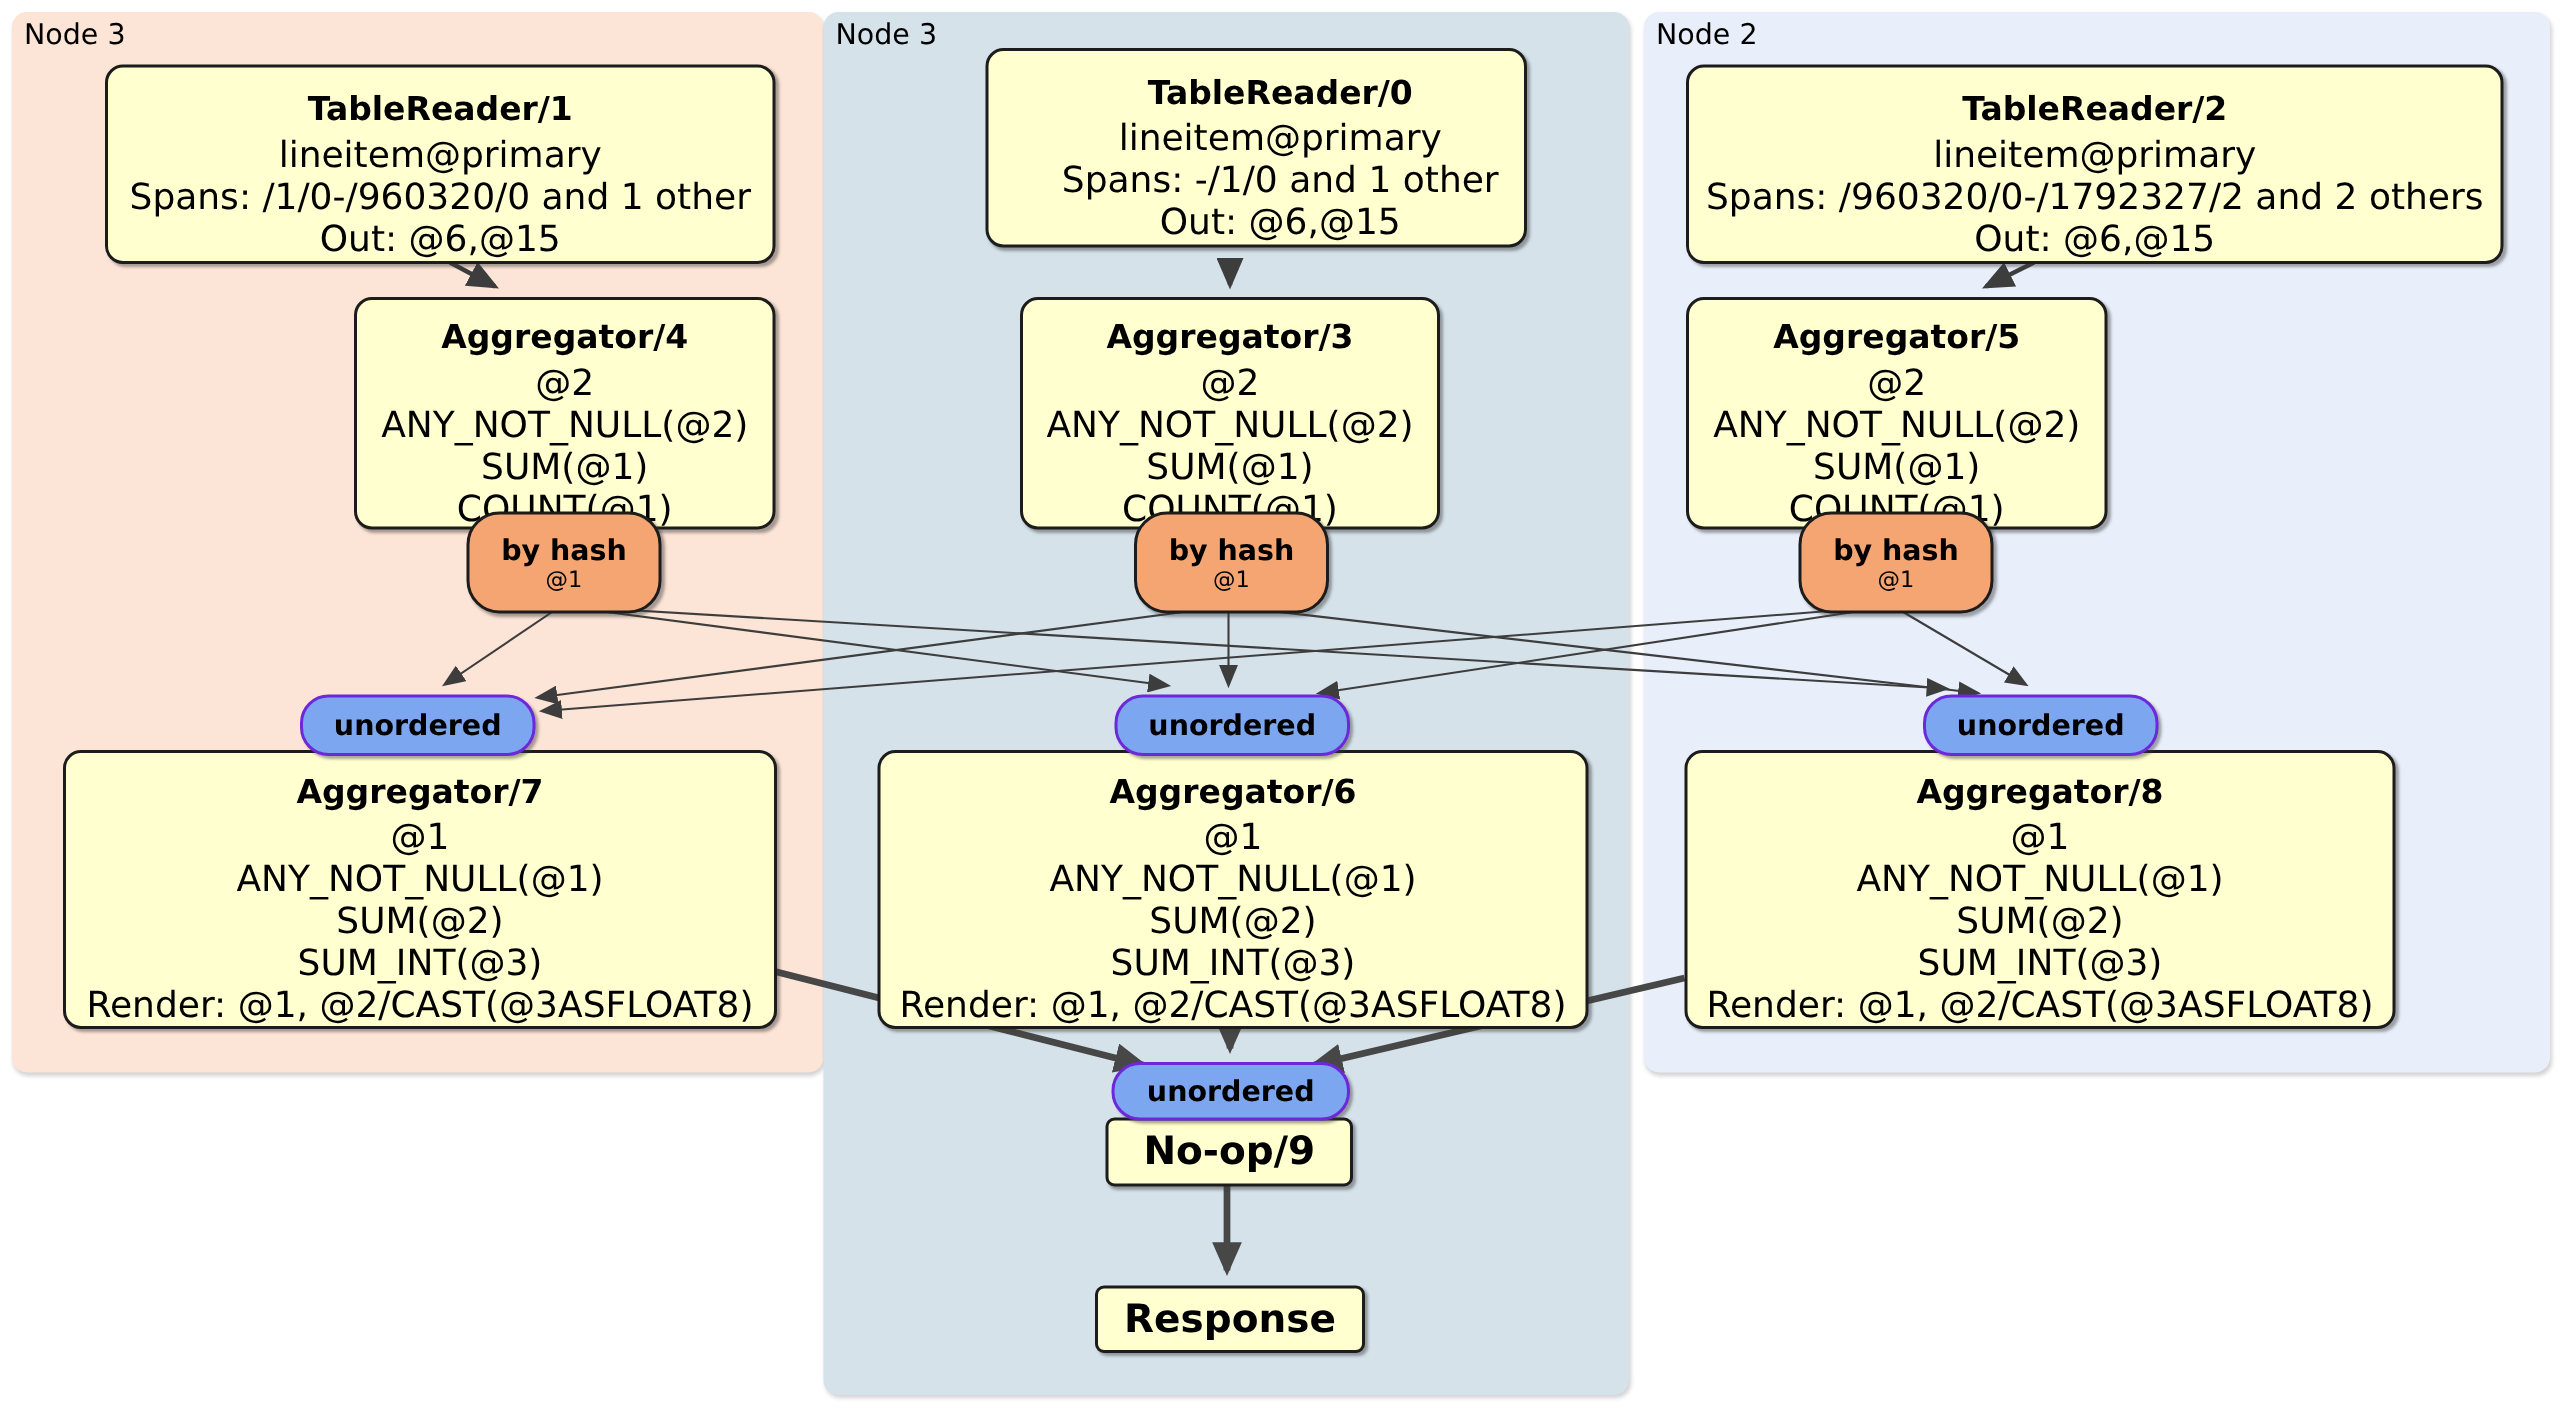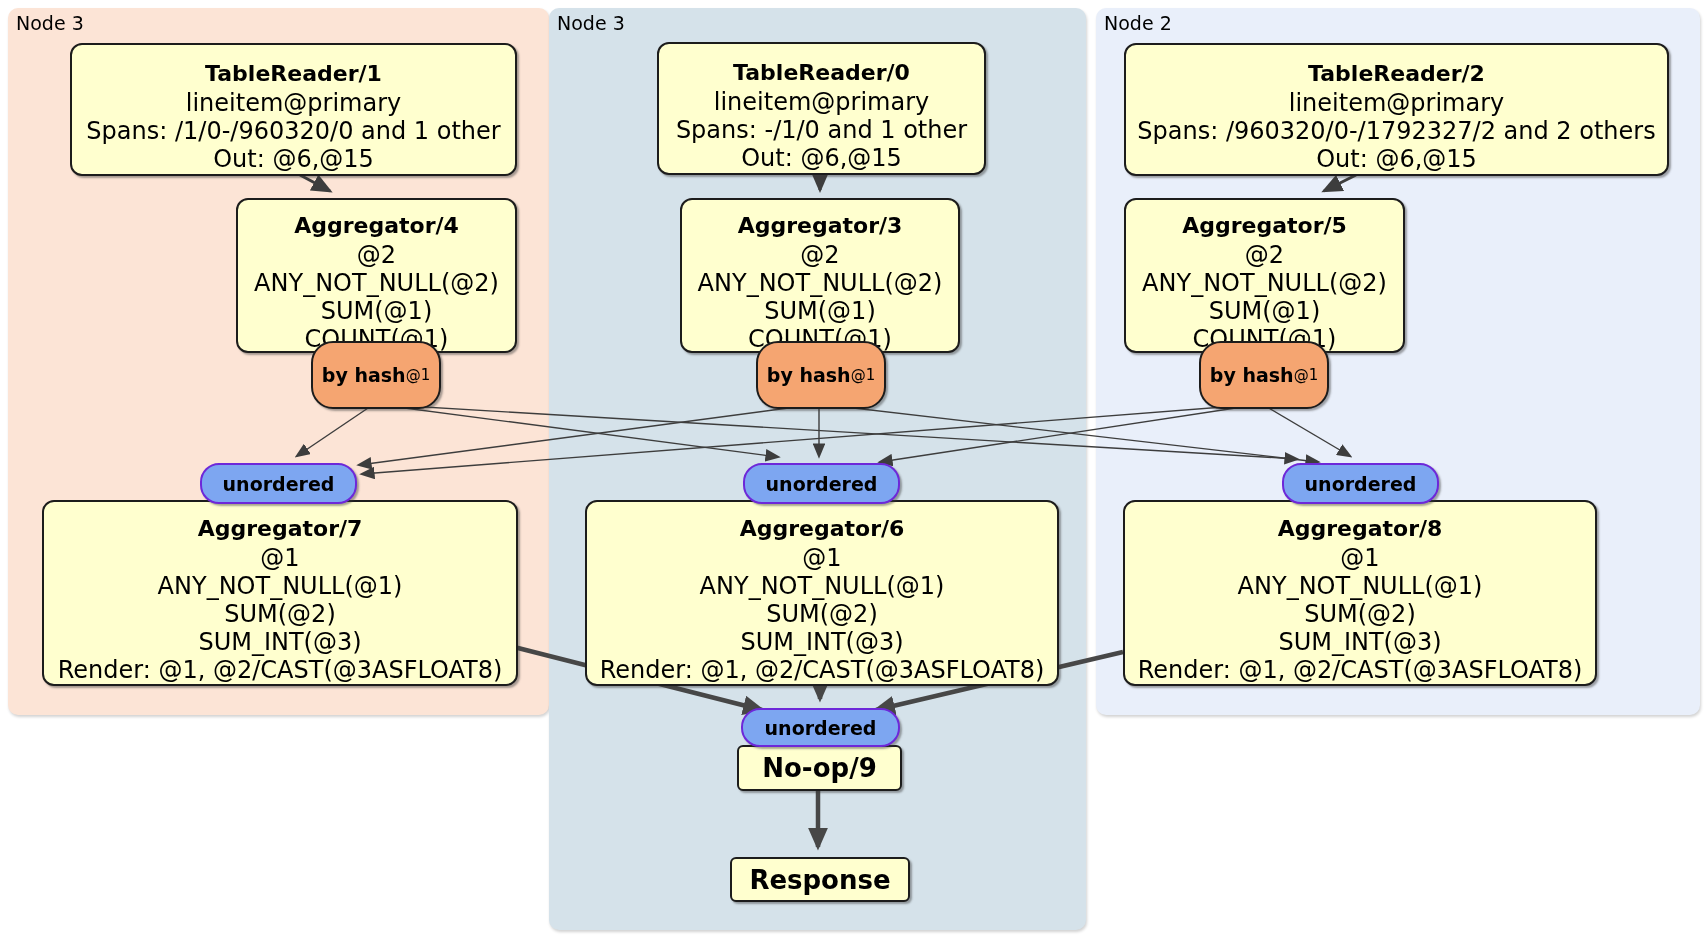--- a/index.html
+++ b/index.html
@@ -15,21 +15,21 @@
   .edges{position:absolute;left:0;top:0;width:1708px;height:940px;z-index:2;}
   .proc{
     position:absolute;background:#ffffcf;border:2px solid #1c1c1c;border-radius:12px;
     display:flex;flex-direction:column;justify-content:center;align-items:center;
     text-align:center;z-index:3;box-shadow:2px 2px 2px rgba(60,60,60,0.45);
   }
   .proc .title{font-weight:bold;font-size:22px;line-height:30px;margin-top:12px;}
   .proc .line{font-size:24px;line-height:28px;white-space:nowrap;}
   .router{
     position:absolute;background:#f5a571;border:2px solid #1c1c1c;border-radius:22px;
-    display:flex;flex-direction:row;justify-content:center;align-items:center;
+    display:flex;flex-direction:column;justify-content:center;align-items:center;
     z-index:4;box-shadow:2px 2px 2px rgba(60,60,60,0.45);
   }
   .router .router-label{font-weight:bold;font-size:19px;line-height:22px;}
   .router .router-detail{font-size:15px;line-height:17px;}
   .stream{
     position:absolute;background:#7da6f1;border:2px solid #6d28d9;border-radius:19px;
     display:flex;justify-content:center;align-items:center;
     font-weight:bold;font-size:19px;z-index:4;box-shadow:2px 2px 2px rgba(60,60,60,0.45);
   }
   .final-box{
@@ -114,21 +114,21 @@
 
   <div class="proc" style="left:42px;top:500px;width:472px;height:182px;">
     <div class="title">Aggregator/7</div>
     <div class="line">@1</div>
     <div class="line">ANY_NOT_NULL(@1)</div>
     <div class="line">SUM(@2)</div>
     <div class="line">SUM_INT(@3)</div>
     <div class="line">Render: @1, @2/CAST(@3ASFLOAT8)</div>
   </div>
 
-  <div class="proc" style="left:657px;top:42px;width:325px;height:129px;">
+  <div class="proc" style="left:657px;top:32px;width:325px;height:129px;padding-left:32px;">
     <div class="title">TableReader/0</div>
     <div class="line">lineitem@primary</div>
     <div class="line">Spans: -/1/0 and 1 other</div>
     <div class="line">Out: @6,@15</div>
   </div>
 
   <div class="proc" style="left:680px;top:198px;width:276px;height:151px;">
     <div class="title">Aggregator/3</div>
     <div class="line">@2</div>
     <div class="line">ANY_NOT_NULL(@2)</div>

